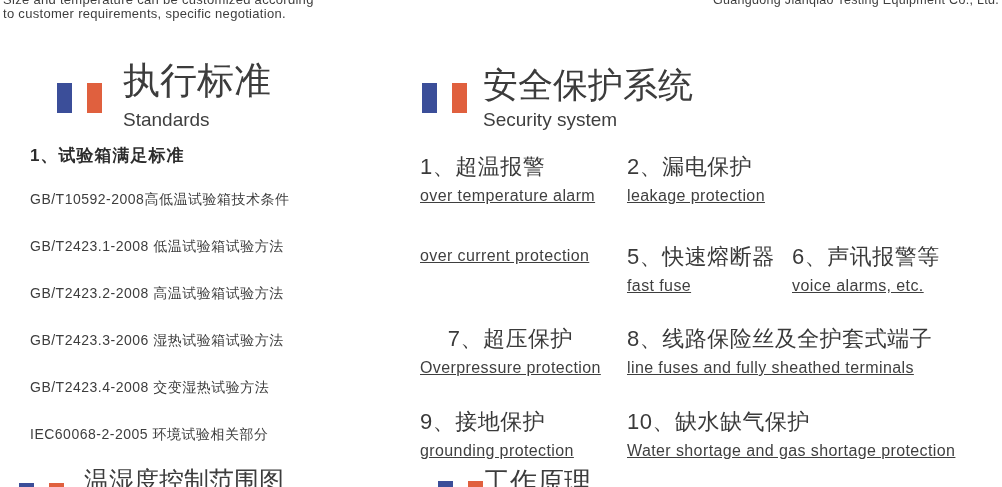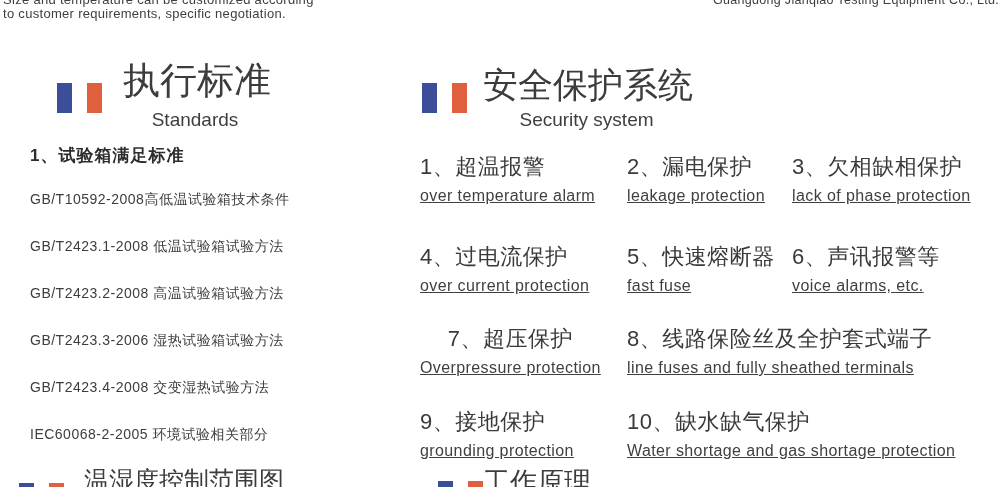--- a/index.html
+++ b/index.html
@@ -22,21 +22,21 @@
   
   .flag { position:absolute; display:flex; width:45px; height:30px; }
   .flag .stripe { flex:1; }
   .flag .blue   { background:var(--flag-blue, #3b4e99); }
   .flag .white  { background:#ffffff; }
   .flag .orange { background:var(--flag-orange, #e0603e); }
   
   .hdr-cn { position:absolute; line-height:1.12; color:#3c3c3c; white-space:nowrap; }
   .hdr-left-cn  { left:123px; top:60px;  font-size:37px; }
   .hdr-right-cn { left:483px; top:65px;  font-size:35px; }
-  .hdr-en { position:absolute; text-align:center; font-size:19px; color:#3e3e3e; }
+  .hdr-en { position:absolute; font-size:19px; color:#3e3e3e; }
   .hdr-left-en  { left:123px; top:109px; width:144px; }
   .hdr-right-en { left:483px; top:109px; width:207px; }
   
   .std-intro {
     position:absolute; left:30px; top:144px;
     font-size:17px; font-weight:bold; letter-spacing:1px; color:#2d2d2d;
     white-space:nowrap;
     text-align:center;
   }
   .std-item {
@@ -85,27 +85,22 @@
   <div class="hdr-en hdr-right-en">Security system</div>
 
   <div class="sec-item" style="left:420px; top:152px;">
     <div class="cn">1、超温报警</div>
     <div class="en">over temperature alarm</div>
   </div>
   <div class="sec-item" style="left:627px; top:152px;">
     <div class="cn">2、漏电保护</div>
     <div class="en">leakage protection</div>
   </div>
-  <div class="sec-item" style="left:792px; top:152px;">
-    <div class="cn">3、欠相缺相保护</div>
-    <div class="en">lack of phase protection</div>
-  </div>
 
   <div class="sec-item" style="left:420px; top:242px;">
-    <div class="cn">4、过电流保护</div>
     <div class="en">over current protection</div>
   </div>
   <div class="sec-item" style="left:627px; top:242px;">
     <div class="cn">5、快速熔断器</div>
     <div class="en">fast fuse</div>
   </div>
   <div class="sec-item" style="left:792px; top:242px;">
     <div class="cn">6、声讯报警等</div>
     <div class="en">voice alarms, etc.</div>
   </div>

